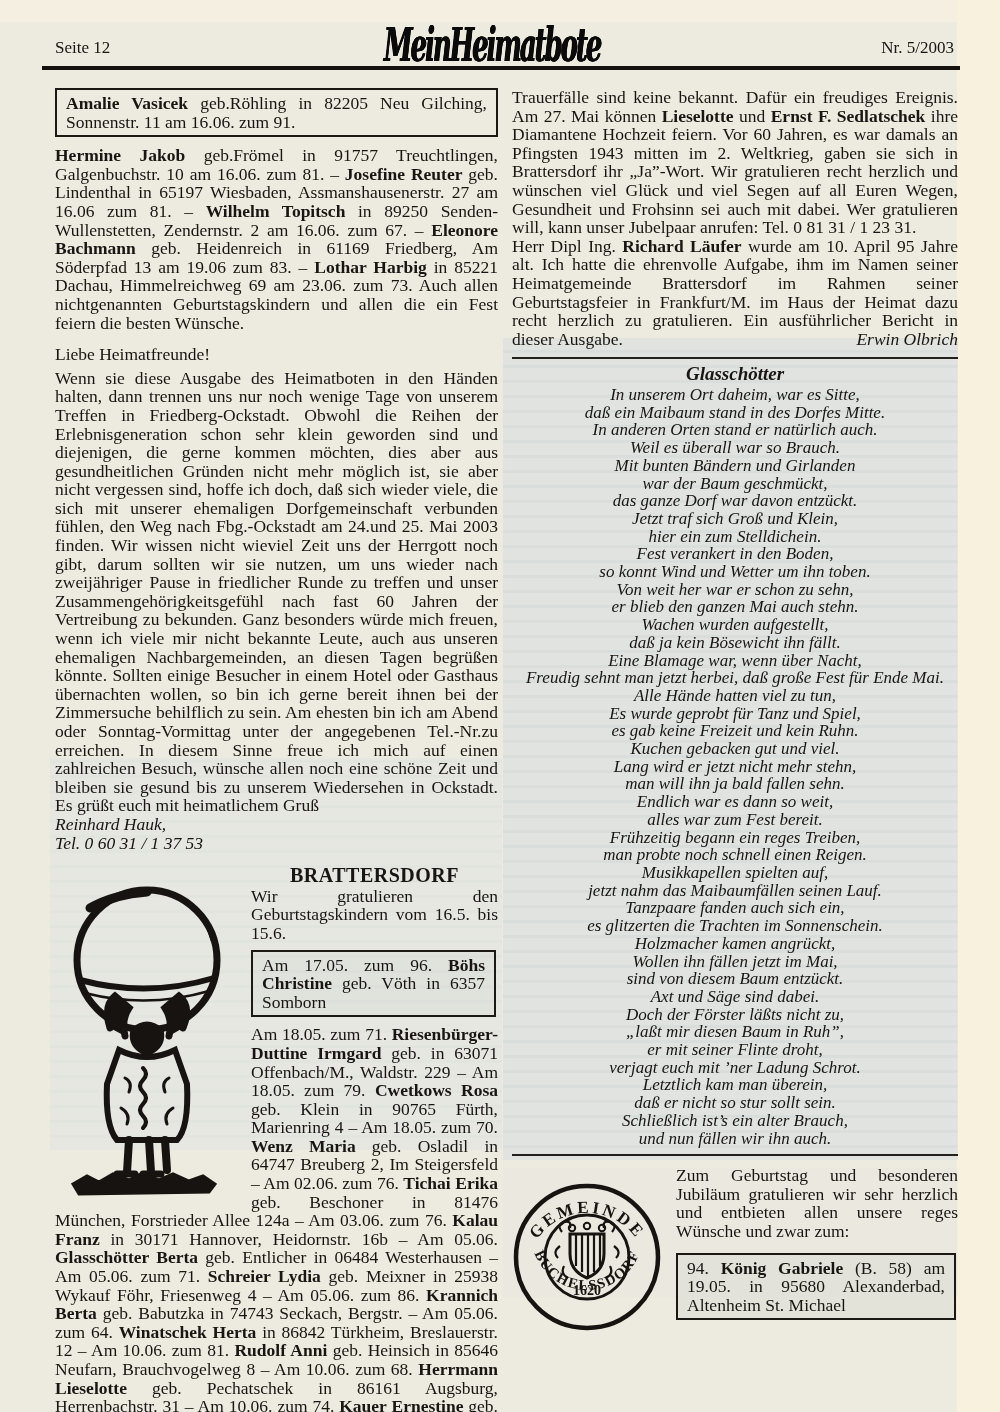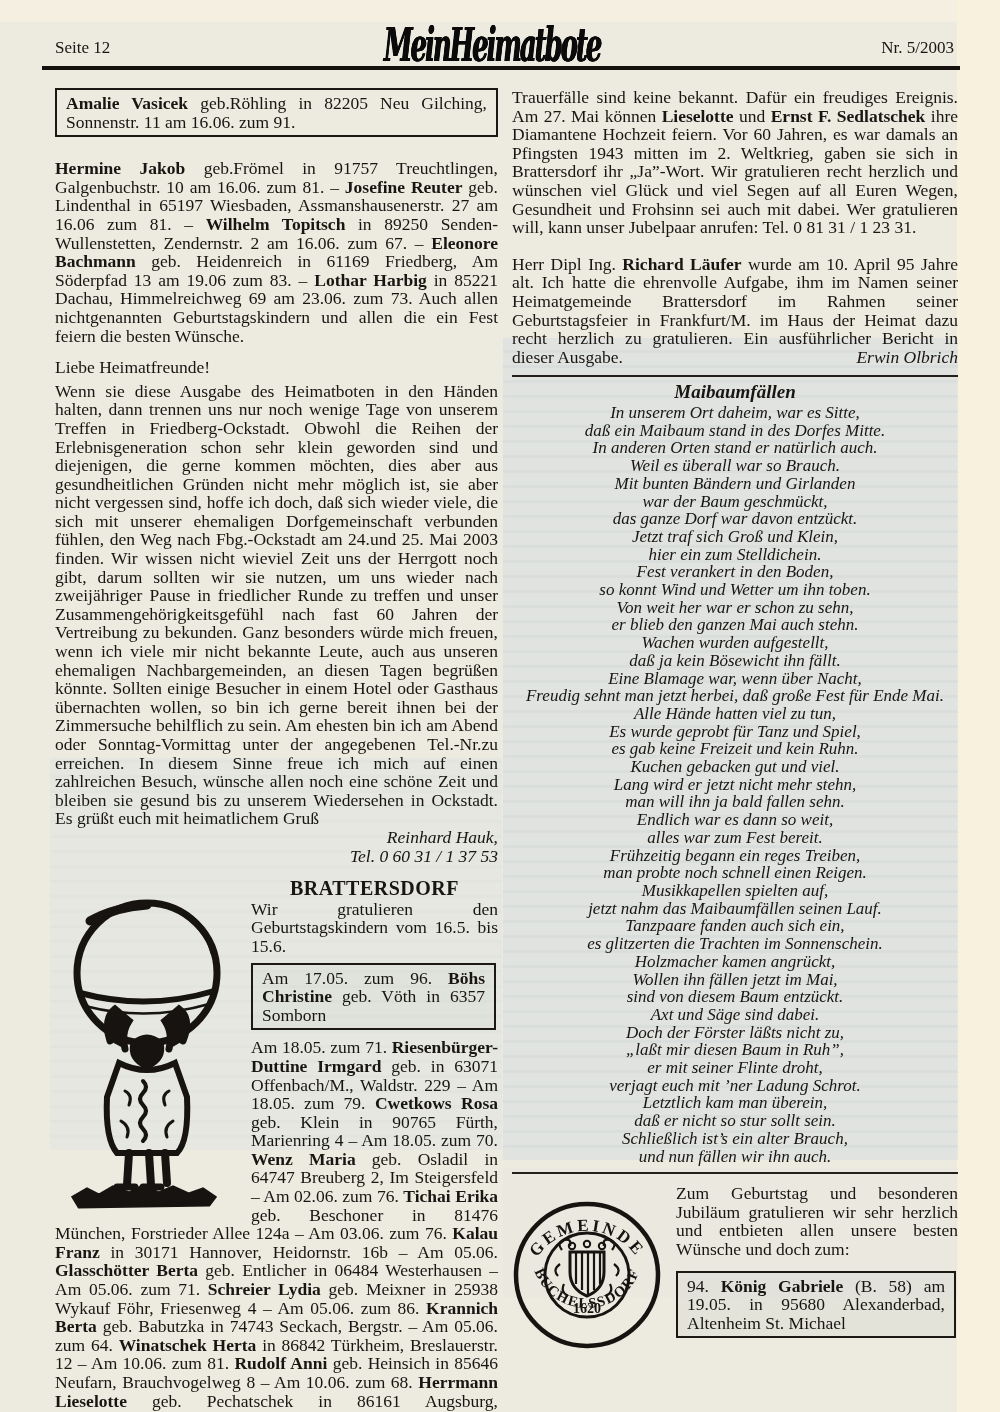--- a/index.html
+++ b/index.html
@@ -26,34 +26,34 @@
   #header-rule{position:absolute;left:42px;right:40px;top:66px;height:4px;background:#14110e;}
 
   
   .col{position:absolute;top:88px;font-size:17.5px;line-height:18.6px;}
   #left-col{left:55px;width:443px;}
   #right-col{left:512px;width:446px;}
   p{margin:0;text-align:justify;}
   b{font-weight:bold;}
 
   .ann-box{border:2px solid #1c1914;padding:4px 9px;text-align:justify;}
-  #amalie-box{margin-bottom:22px;}
+  #amalie-box{margin-bottom:9px;}
   #greeting{margin-top:13px;margin-bottom:5px;text-align:left;}
-  .signature{text-align:right;font-style:italic;margin-top:0;}
+  .signature{text-align:left;font-style:italic;margin-top:0;}
 
   
   #bratt-section{margin-top:14px;}
   #atlas-figure{float:left;width:182px;height:318px;margin:12px 14px 2px 0;}
   .section-heading{font-size:20px;font-weight:bold;text-align:center;margin:0 0 2px 0;letter-spacing:.5px;}
   #bratt-intro{margin-bottom:7px;}
   #boehs-box{overflow:hidden;background:rgba(205,210,205,.22);margin:2px 2px 8px 0;}
   #koenig-box{overflow:hidden;background:rgba(202,207,202,.25);margin:12px 2px 0 0;}
 
   
-  #laeufer-p{margin-top:18px;}
+  #laeufer-p{margin-top:0;}
   .author-line{text-align:right;font-style:italic;margin-top:-18.6px;}
   .thin-rule{border:0;border-top:2px solid #23201b;margin:9px 0 6px 0;}
   #poem{text-align:center;font-style:italic;font-size:17px;line-height:17.7px;margin-top:2px;}
   #poem-title{font-weight:bold;font-size:19px;margin-bottom:3px;}
   #rule-poem-bottom{margin-top:7px;}
   #buch-section{margin-top:10px;}
   #buch-seal{float:left;width:150px;height:150px;margin:16px 14px 4px 0;}
   #buch-heading{margin-top:6px;margin-bottom:8px;}
 </style>
 </head>
@@ -127,21 +127,21 @@
 <div class="col" id="right-col">
 
   <p><span>Trauerfälle sind keine bekannt. Dafür ein freudiges Ereignis. Am 27. Mai können </span><b>Lieselotte</b><span> und </span><b>Ernst F. Sedlatschek</b><span> ihre Diamantene Hochzeit feiern. Vor 60 Jahren, es war damals an Pfingsten 1943 mitten im 2. Weltkrieg, gaben sie sich in Brattersdorf ihr „Ja”-Wort. Wir gratulieren recht herzlich und wünschen viel Glück und viel Segen auf all Euren Wegen, Gesundheit und Frohsinn sei auch mit dabei. Wer gratulieren will, kann unser Jubelpaar anrufen: Tel. 0 81 31 / 1 23 31.</span></p>
 
   <p id="laeufer-p"><span>Herr Dipl Ing. </span><b>Richard Läufer</b><span> wurde am 10. April 95 Jahre alt. Ich hatte die ehrenvolle Aufgabe, ihm im Namen seiner Heimatgemeinde Brattersdorf im Rahmen seiner Geburtstagsfeier in Frankfurt/M. im Haus der Heimat dazu recht herzlich zu gratulieren. Ein ausführlicher Bericht in dieser Ausgabe.</span></p>
   <p class="author-line">Erwin Olbrich</p>
 
   <hr class="thin-rule">
 
   <div id="poem">
-    <div id="poem-title">Maibaumfällen</div>
+    <div id="poem-title">Glasschötter</div>
     <div>
         <div>In unserem Ort daheim, war es Sitte,</div>
         <div>daß ein Maibaum stand in des Dorfes Mitte.</div>
         <div>In anderen Orten stand er natürlich auch.</div>
         <div>Weil es überall war so Brauch.</div>
         <div>Mit bunten Bändern und Girlanden</div>
         <div>war der Baum geschmückt,</div>
         <div>das ganze Dorf war davon entzückt.</div>
         <div>Jetzt traf sich Groß und Klein,</div>
         <div>hier ein zum Stelldichein.</div>
@@ -205,19 +205,19 @@
       </defs>
       <text font-family="Liberation Serif, serif" font-size="17" font-weight="bold" fill="#171310" letter-spacing="3">
         <textPath href="#sealTop" startOffset="50%" text-anchor="middle">GEMEINDE</textPath>
       </text>
       <text font-family="Liberation Serif, serif" font-size="14.5" font-weight="bold" fill="#171310" letter-spacing="1.5">
         <textPath href="#sealBottom" startOffset="50%" text-anchor="middle">BUCHELSSDORF</textPath>
       </text>
       <text x="75" y="113" font-family="Liberation Serif, serif" font-size="14" font-weight="bold" fill="#171310" text-anchor="middle">1620</text>
     </svg>
 
-    <p>Zum Geburtstag und besonderen Jubiläum gratulieren wir sehr herzlich und entbieten allen unsere besten Wünsche und doch zum:</p>
+    <p>Zum Geburtstag und besonderen Jubiläum gratulieren wir sehr herzlich und entbieten allen unsere reges Wünsche und zwar zum:</p>
 
     <div class="ann-box" id="koenig-box">
       <p><span>94. </span><b>König Gabriele</b><span> (B. 58) am 19.05. in 95680 Alexanderbad, Altenheim St. Michael</span></p>
     </div>
   </div>
 </div>
 
 </body></html>

